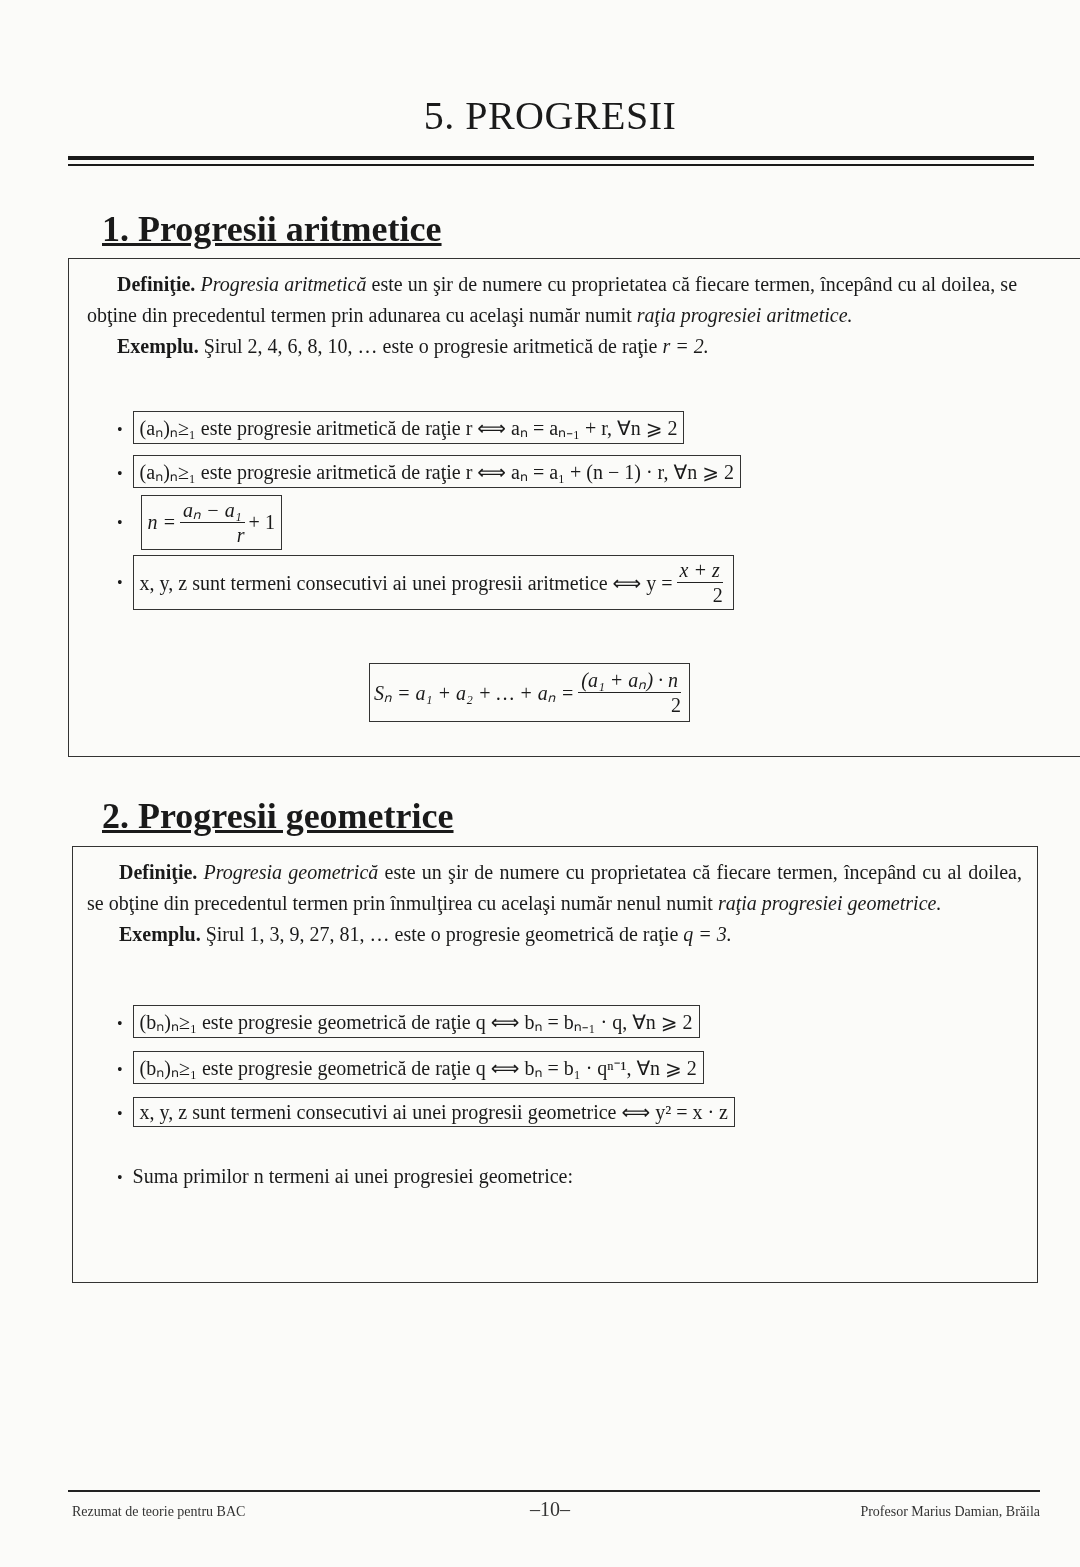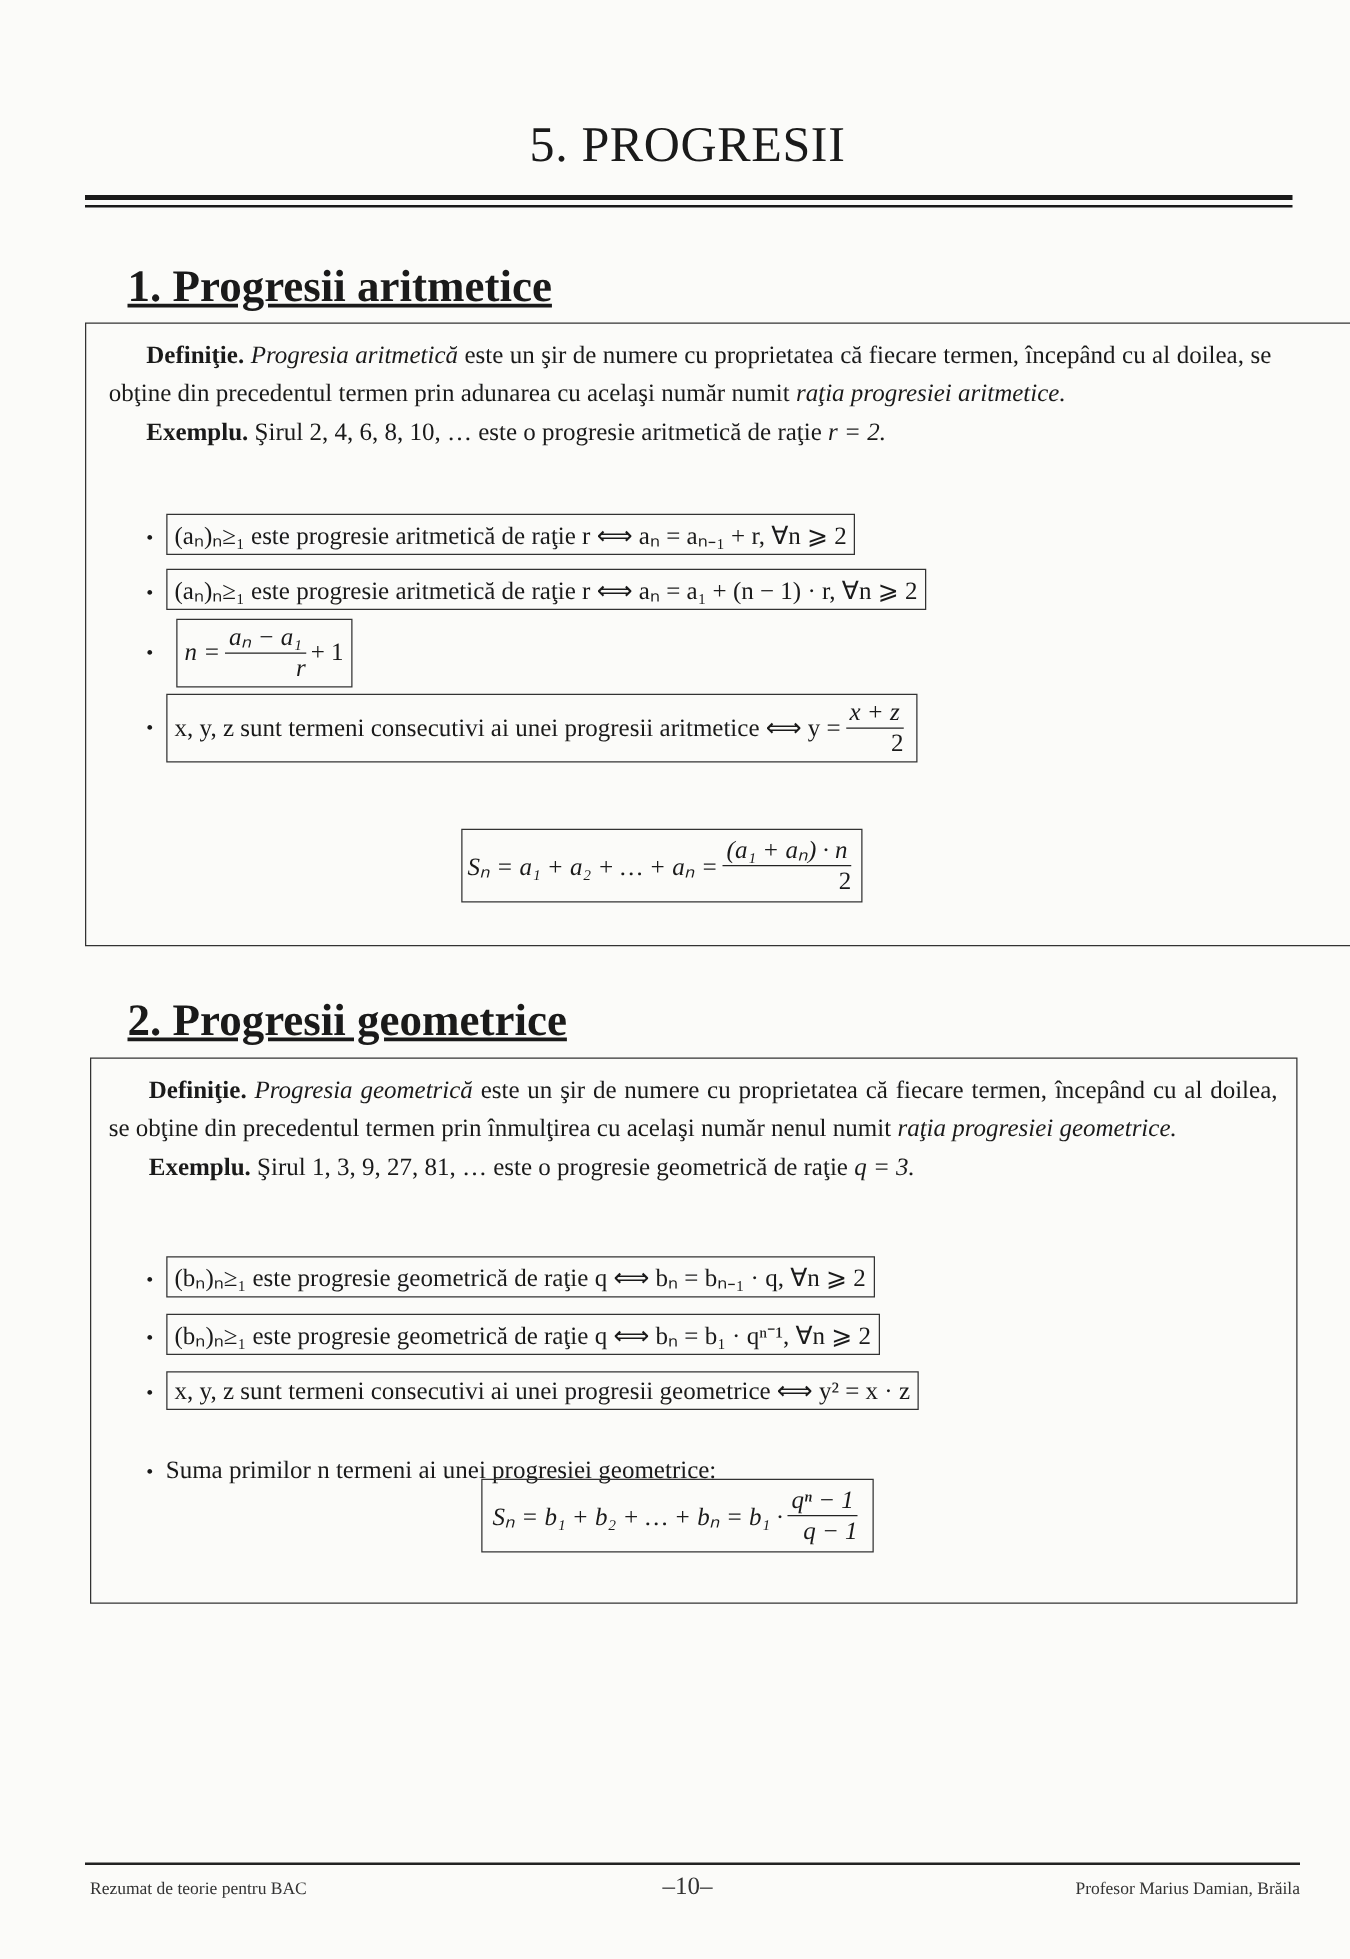--- a/index.html
+++ b/index.html
@@ -112,27 +112,18 @@
   </div>
   <div class="abs line" style="left:44px; top:204px;">
     <span class="bullet">•</span><span class="fbox">(bₙ)ₙ≥₁ este progresie geometrică de raţie q ⟺ bₙ = b₁ · qⁿ⁻¹,   ∀n ⩾ 2</span>
   </div>
   <div class="abs line" style="left:44px; top:250px;">
     <span class="bullet">•</span><span class="fbox">x, y, z sunt termeni consecutivi ai unei progresii geometrice ⟺ y² = x · z</span>
   </div>
   <div class="abs line" style="left:44px; top:290px;margin-top:28px;">
     <span class="bullet">•</span><span>Suma primilor n termeni ai unei progresiei geometrice:</span>
   </div>
-  <div class="abs" style="left:312px; top:336px;">
-    <span class="fbox" style="display:inline-flex; align-items:center; padding:4px 8px;">
-      <span class="it">Sₙ = b₁ + b₂ + … + bₙ = b₁ ·</span>
-      <span class="frac">
-          <span class="num it">qⁿ − 1</span>
-          <span class="den it">q − 1</span>
-        </span>
-    </span>
-  </div>
 </div>
 
 <div class="abs footer-rule"></div>
 <div class="abs footer" style="left:72px;">Rezumat de teorie pentru BAC</div>
 <div class="abs footer" style="left:530px; font-size:20px; top:1498px;">–10–</div>
 <div class="abs footer" style="right:40px;">Profesor Marius Damian, Brăila</div>
 
 </body></html>

